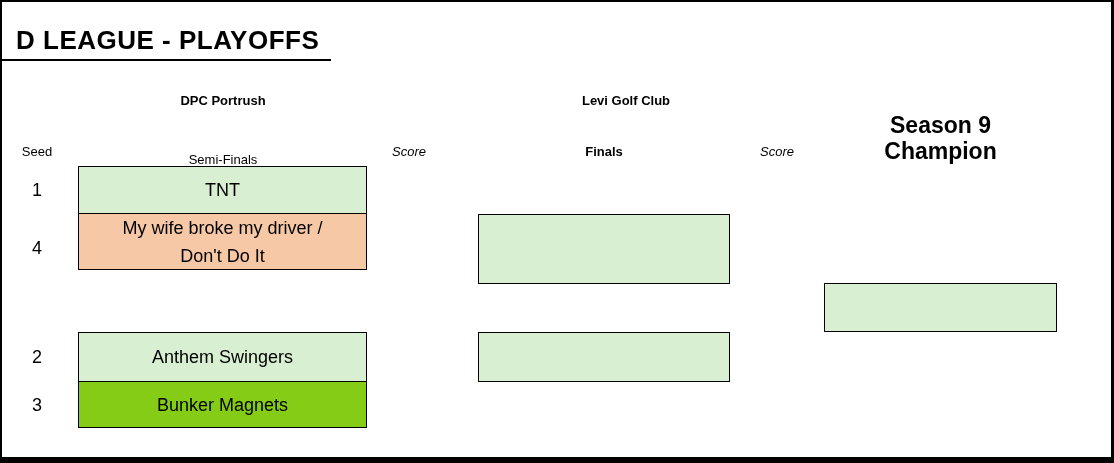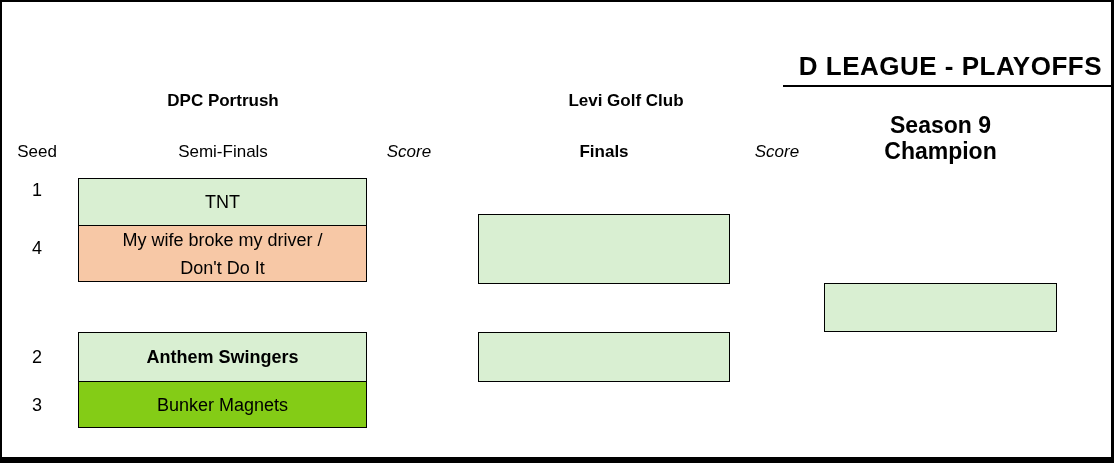--- a/index.html
+++ b/index.html
@@ -24,35 +24,34 @@
     border-right: 3px solid #000;
     border-bottom: 6px solid #000;
     pointer-events: none;
     z-index: 10;
   }
   .title-wrap {
     position: absolute;
     top: 25px;
     left: 0;
     width: 100%;
-    text-align: right;
-    margin-top: 26px;
+    text-align: left;
   }
   .title {
     display: inline-block;
     font-size: 26px;
     font-weight: bold;
     letter-spacing: 0.5px;
     border-bottom: 2px solid #000;
     padding: 0 12px 3px 16px;
   }
   .label {
     position: absolute;
     text-align: center;
-    font-size: 17px;
+    font-size: 13px;
     line-height: 22px;
     white-space: nowrap;
   }
   .bold { font-weight: bold; }
   .italic { font-style: italic; text-align: center; }
   .champ-label {
     position: absolute;
     left: 824px;
     top: 112px;
     width: 233px;
@@ -100,42 +99,42 @@
   <div class="outer-border"></div>
 
   <div class="title-wrap">
     <span class="title">D LEAGUE - PLAYOFFS</span>
   </div>
 
   <div class="label bold" style="left:79px; top:90px; width:288px;">DPC Portrush</div>
   <div class="label bold" style="left:500px; top:90px; width:252px;">Levi Golf Club</div>
 
   <div class="label" style="left:6px; top:141px; width:62px;">Seed</div>
-  <div class="label" style="left:79px; top:141px; width:288px;">Semi-Finals</div>
+  <div class="label" style="left:79px; top:149px; width:288px;">Semi-Finals</div>
   <div class="label italic" style="left:359px; top:141px; width:100px;">Score</div>
   <div class="label" style="left:478px; top:141px; width:252px;font-weight:bold;">Finals</div>
   <div class="label italic" style="left:727px; top:141px; width:100px;">Score</div>
   <div class="champ-label">
     <div>Season 9</div>
     <div>Champion</div>
   </div>
 
   <div class="seed-num" style="top:179px;">1</div>
   <div class="seed-num" style="top:237px;">4</div>
   <div class="seed-num" style="top:346px;">2</div>
   <div class="seed-num" style="top:394px;">3</div>
 
-  <div class="slot-group" style="left:78px; top:178px;">
+  <div class="slot-group" style="left:78px; top:166px;">
     <div class="team-box" style="height: 48px; background-color: rgb(217, 239, 210);">TNT</div>
     <div class="team-box" style="height: 57px; background-color: rgb(247, 200, 166);">My wife broke my driver /
 Don't Do It</div>
   </div>
 
   <div class="slot-group" style="left:78px; top:332px;">
-    <div class="team-box" style="height: 50px; background-color: rgb(217, 239, 210); font-weight: bold;">Anthem Swingers</div>
+    <div class="team-box" style="height: 50px; background-color: rgb(217, 239, 210);">Anthem Swingers</div>
     <div class="team-box" style="height: 47px; background-color: #84cc16;">Bunker Magnets</div>
   </div>
 
   <div class="empty-slot" style="left: 478px; top: 214px; width: 252px; height: 70px; background-color: rgb(217, 239, 210);"></div>
   <div class="empty-slot" style="left: 478px; top: 332px; width: 252px; height: 50px; background-color: rgb(217, 239, 210);"></div>
 
   <div class="empty-slot" style="left: 824px; top: 283px; width: 233px; height: 49px; background-color: rgb(217, 239, 210);"></div>
 </div>
 
 </body></html>

